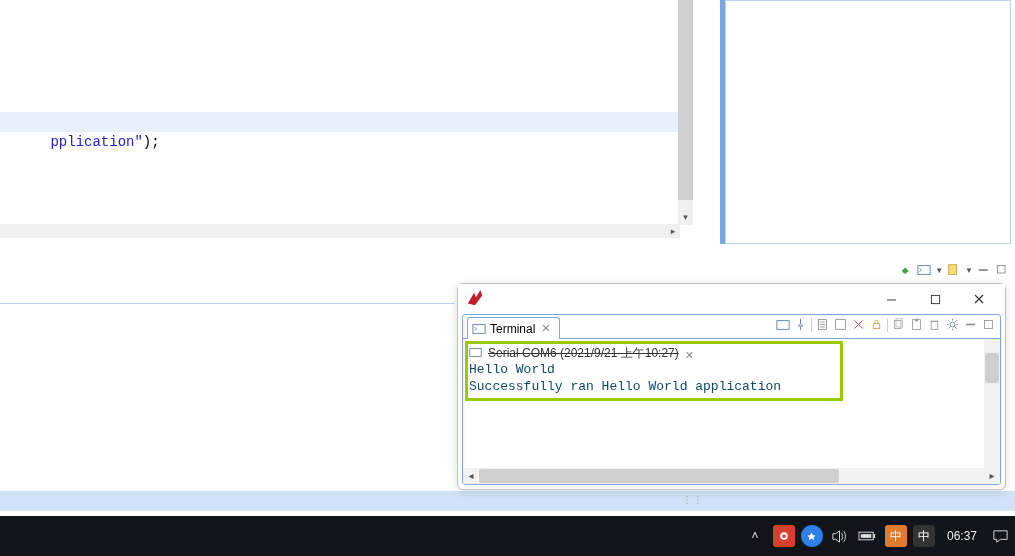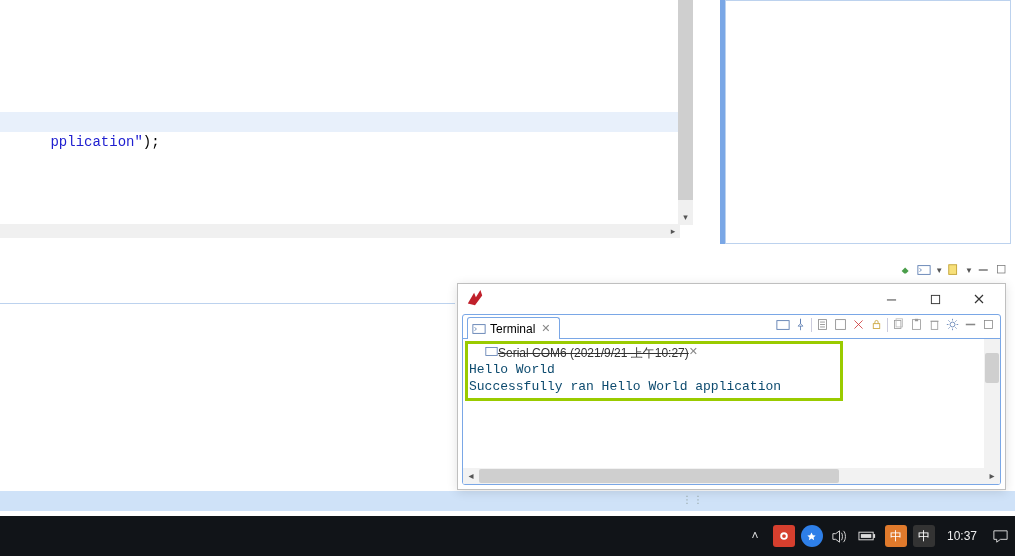--- a/index.html
+++ b/index.html
@@ -115,21 +115,21 @@
     color: #9aa; letter-spacing: 1px; font-size: 10px;
   }
 
   
   .term-window {
     position: absolute;
     left: 457px; top: 283px;
     width: 549px; height: 207px;
     background: #fff;
     border: 1px solid #bfbfbf;
-    border-radius: 0;
+    border-radius: 6px;
     box-shadow: 0 2px 10px rgba(0,0,0,0.12);
     display: flex; flex-direction: column;
   }
   .term-titlebar {
     height: 30px;
     display: flex; align-items: center;
     padding: 0 4px;
     background: #fff;
   }
   .term-appicon {
@@ -187,24 +187,24 @@
   .tt-sep { width: 1px; height: 14px; background: #ccd; }
 
   .term-inner {
     flex: 1;
     position: relative;
     background: #fff;
     overflow: hidden;
   }
   .console-header {
     position: absolute;
-    left: 22px; top: 6px;
+    left: 6px; top: 6px;
     font-size: 12px;
     color: #333;
-    display: flex; align-items: flex-start; gap: 0;
+    display: flex; align-items: flex-end; gap: 6px;
   }
   .console-header .strike {
     text-decoration: line-through;
   }
   .console-header .headclose { font-size: 11px; color: #888; }
 
   .highlight-box {
     position: absolute;
     left: 2px; top: 2px;
     width: 378px; height: 60px;
@@ -499,21 +499,21 @@
           <rect x="16" y="4" width="2" height="4" fill="#ddd"></rect>
           <rect x="3" y="4" width="11" height="4" fill="#ddd"></rect>
         </svg>
     </div>
     <div class="tray-icon tray-orange">
       <span>中</span>
     </div>
     <div class="tray-icon tray-ime">
       <span>中</span>
     </div>
-    <div class="tray-clock">10:37</div>
+    <div class="tray-clock">06:37</div>
     <div class="tray-chat">
       <svg viewBox="0 0 18 18" width="17" height="17">
           <path d="M2 3h14v9H9l-4 3v-3H2z" fill="none" stroke="#ddd"></path>
         </svg>
     </div>
   </div>
 
 </div>
 
 </body></html>

